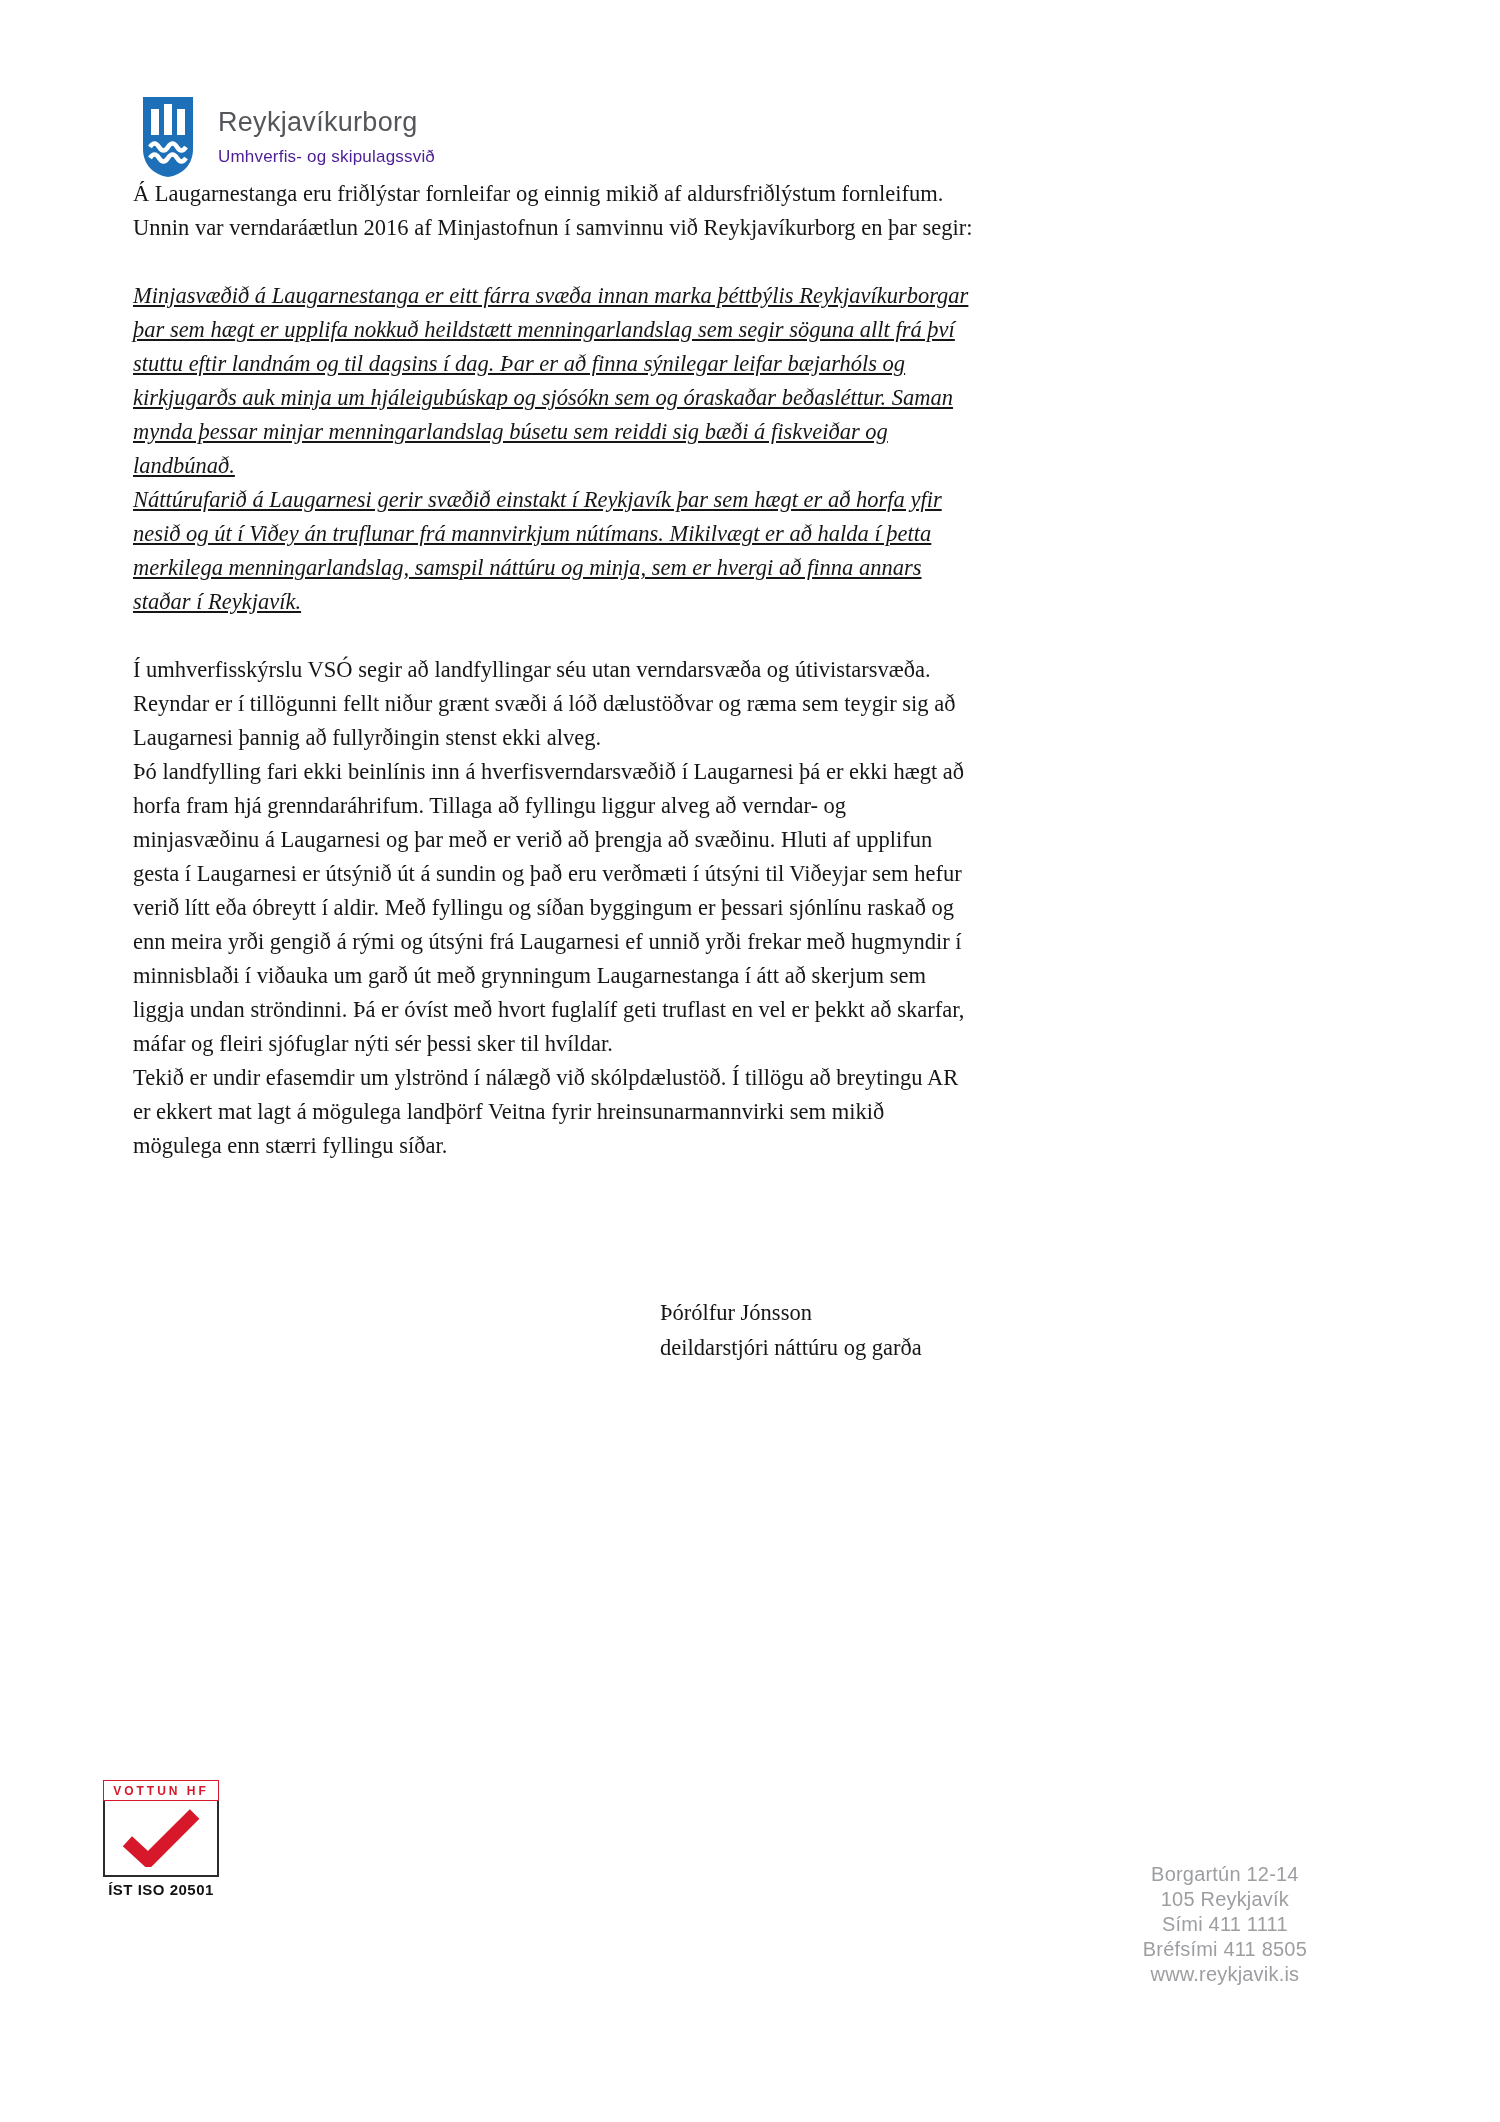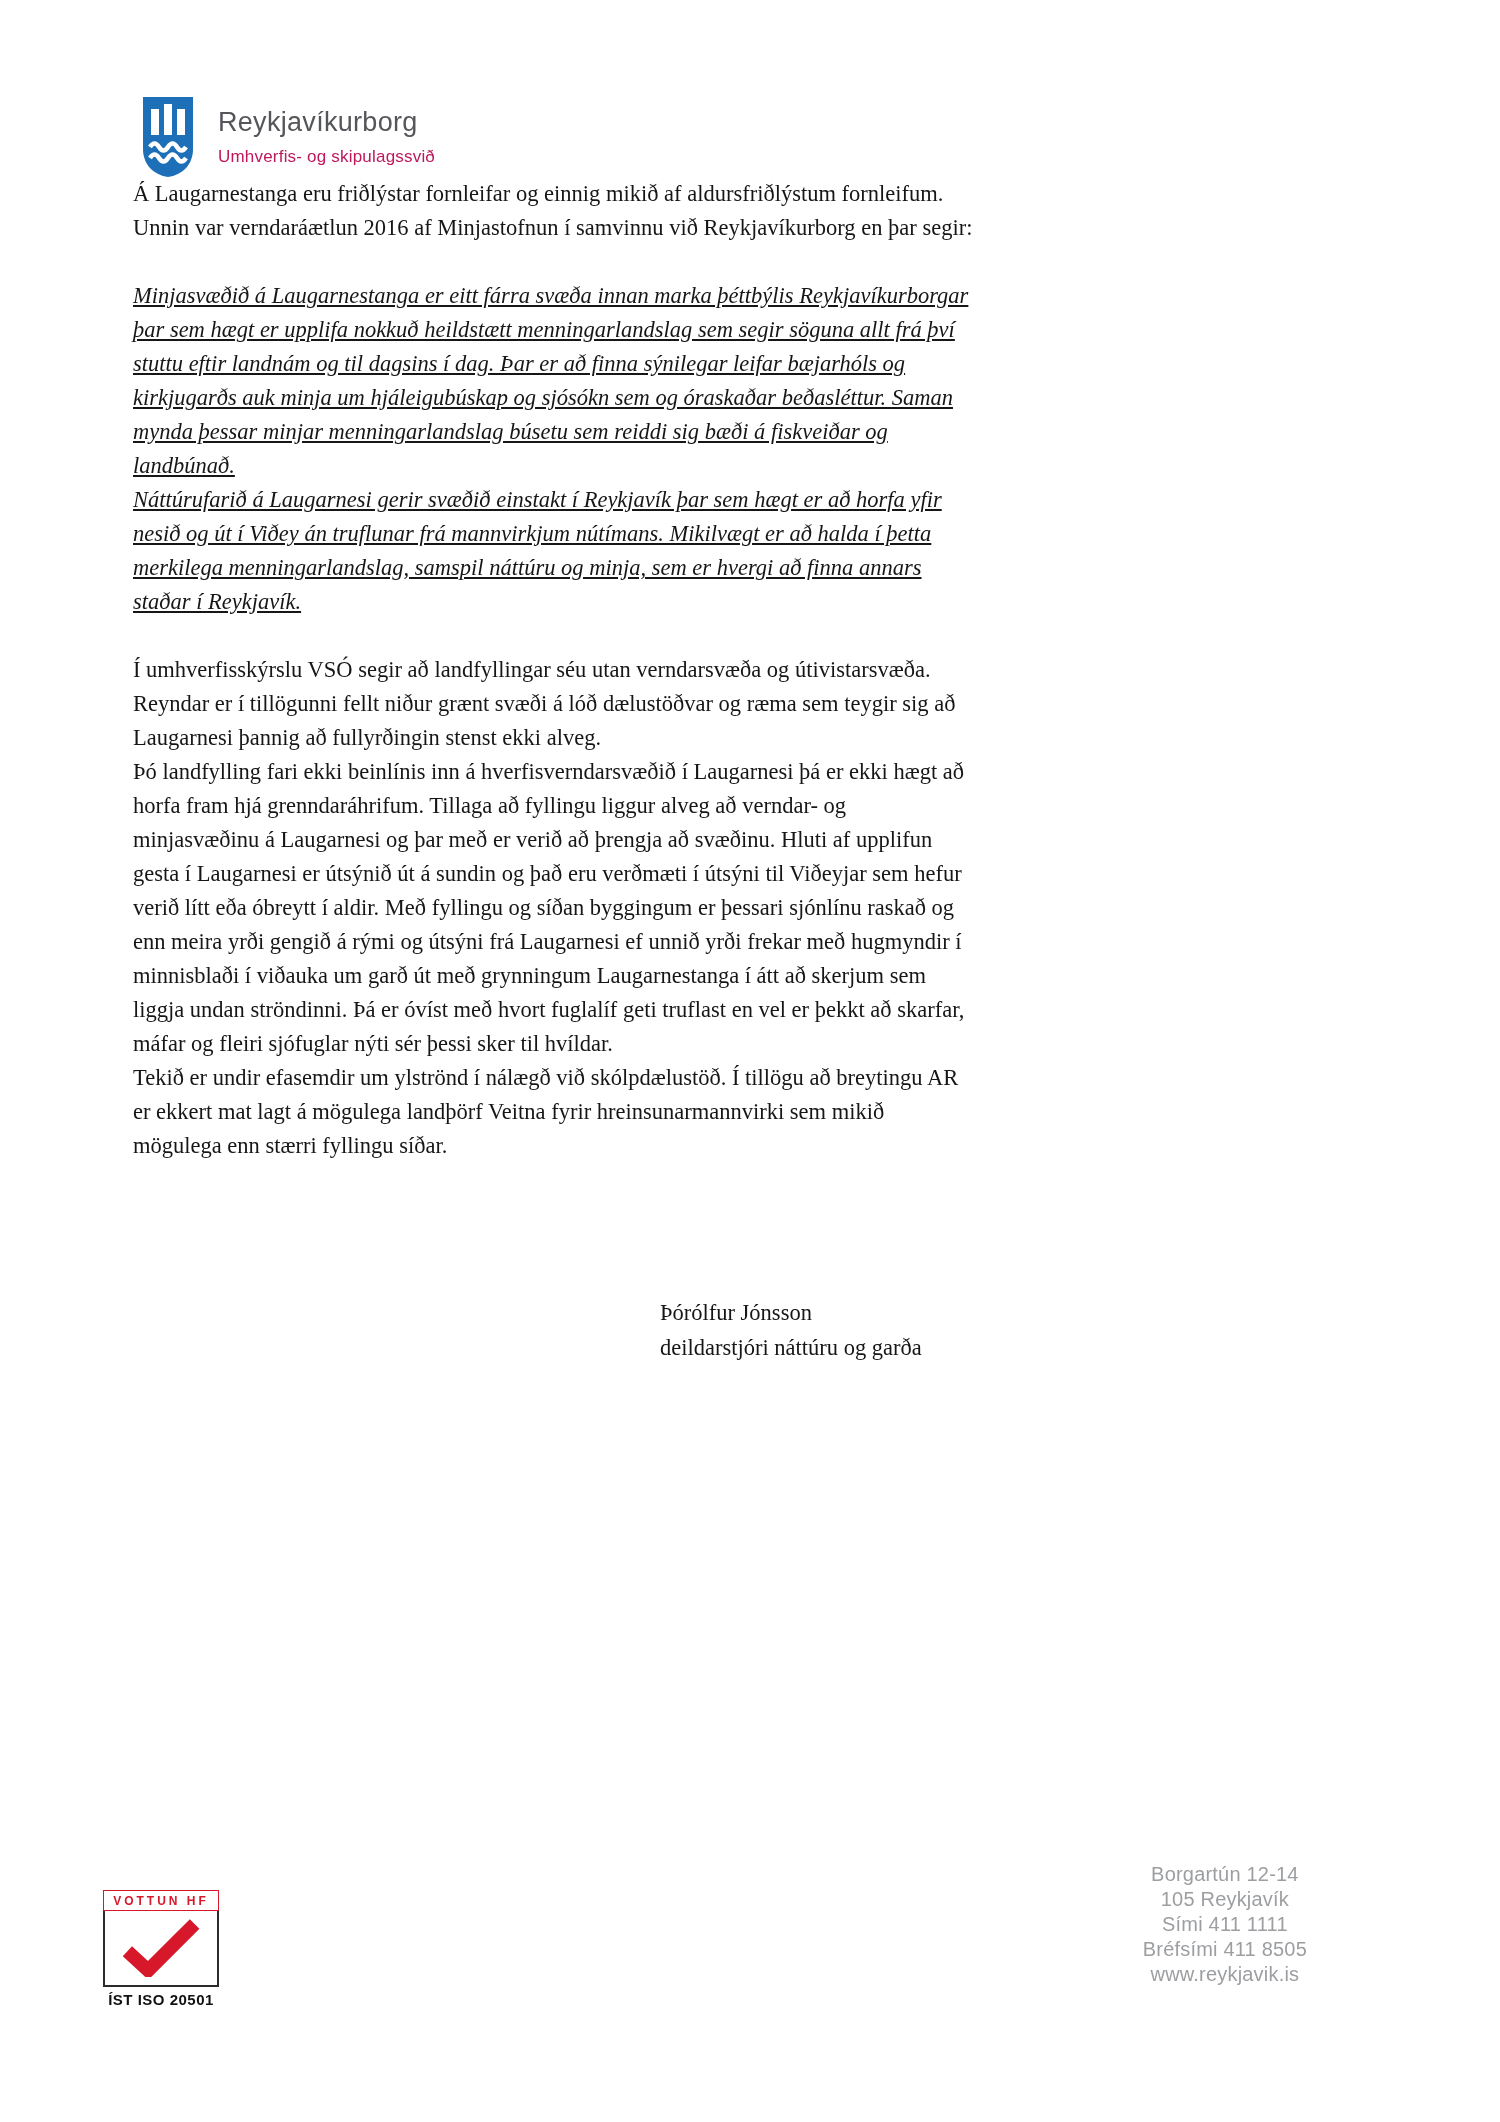--- a/index.html
+++ b/index.html
@@ -19,21 +19,21 @@
     top: 95px;
     left: 140px;
     display: flex;
     align-items: flex-start;
     gap: 22px;
     font-family: "Liberation Sans", sans-serif;
   }
   .logo-mark svg { display: block; }
   .logo-text { display: flex; flex-direction: column; padding-top: 12px; }
   .org-name { font-size: 27px; color: #54565a; letter-spacing: 0.3px; }
-  .org-dept { font-size: 17px; color: #be185d; margin-top: 9px; letter-spacing: 0.2px; }
+  .org-dept { font-size: 17px; color: #4c1d95; margin-top: 9px; letter-spacing: 0.2px; }
 
   
   .letter-body {
     position: absolute;
     top: 177px;
     left: 133px;
     width: 840px;
     font-size: 22.5px;
     line-height: 34px;
   }
@@ -41,21 +41,21 @@
   .quote { margin-top: 34px; font-style: italic; text-decoration: underline; }
   .comments { margin-top: 34px; }
 
   .signature { margin-top: 132px; margin-left: 527px; }
   .sig-name, .sig-title { line-height: 35px; }
 
   
   .cert {
     position: absolute;
     left: 103px;
-    top: 1890px;
+    top: 1780px;
     width: 116px;
     text-align: center;
     font-family: "Liberation Sans", sans-serif;
   }
   .cert-vottun {
     font-size: 12px;
     font-weight: bold;
     color: #d7182a;
     border: 1px solid #d7182a;
     letter-spacing: 3px;

